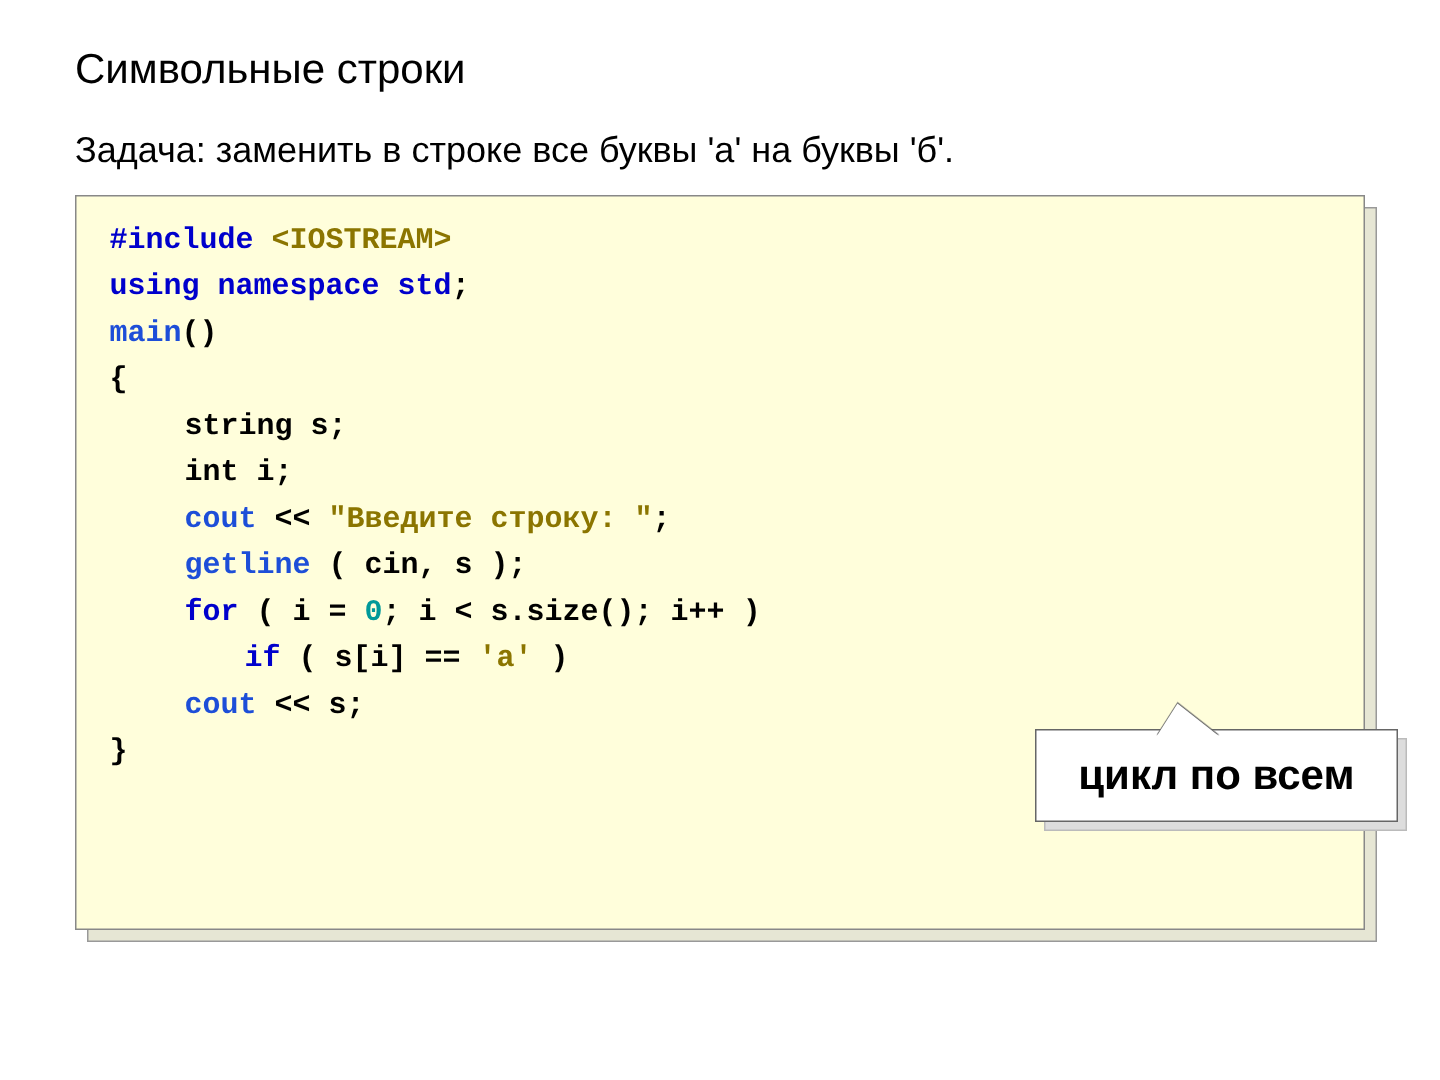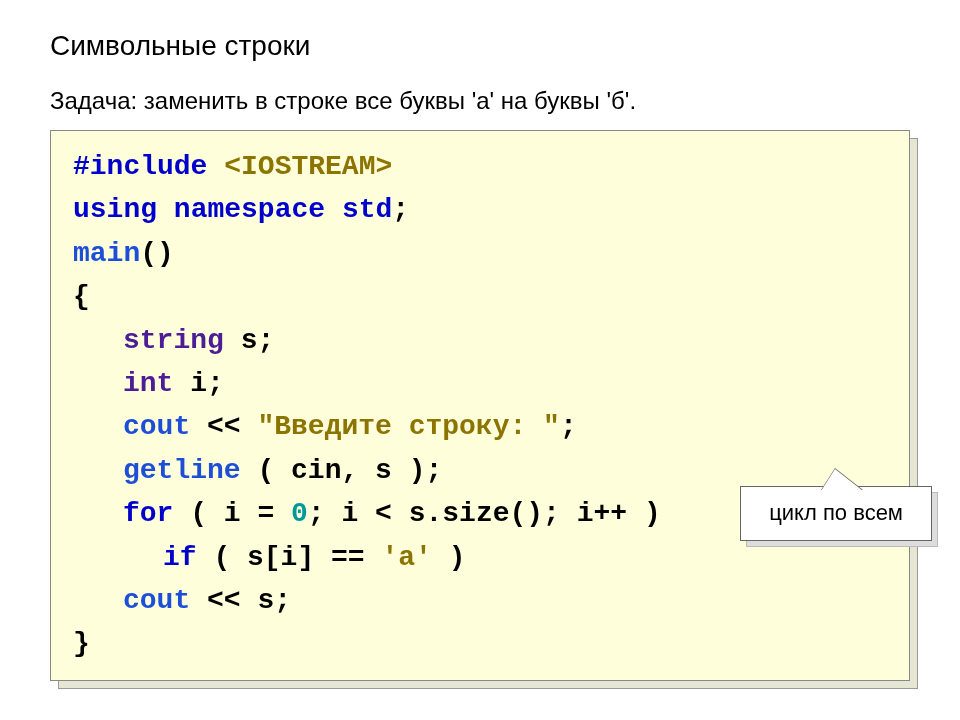--- a/index.html
+++ b/index.html
@@ -41,35 +41,35 @@
       background: #e6e6d4;
       border: 1px solid #999;
       z-index: 1;
     }
     .code-block {
       position: relative;
       background: #fffedb;
       border: 1px solid #888;
       padding: 14px 22px;
       font-family: 'Courier New', Courier, monospace;
-      font-size: 28px;
+      font-size: 20px;
       font-weight: bold;
       line-height: 1.55;
       z-index: 2;
       min-height: 490px;
     }
     .code-line {
       white-space: pre;
       color: #000;
     }
     .indent1 { padding-left: 50px; }
     .indent2 { padding-left: 90px; }
     .indent3 { padding-left: 130px; }
     .tok-keyword { color: #0000cc; }
-    .tok-type { color: #4c1d95; margin-top: 26px; }
+    .tok-type { color: #000000; margin-top: 26px; }
     .tok-func { color: #1d4ed8; }
     .tok-string { color: #8b7500; }
     .tok-char { color: #8b7500; }
     .tok-angle { color: #8b7500; }
     .tok-number { color: #009999; }
     .tok-plain { color: #000; }
 
     .callout-box {
       position: absolute;
       right: 28px;
@@ -84,25 +84,26 @@
       height: 100%;
       background: #ddd;
       border: 1px solid #bbb;
       z-index: 1;
     }
     .callout {
       position: relative;
       background: #ffffff;
       border: 1px solid #666;
       padding: 12px 28px;
-      font-size: 22px;
+      font-size: 28px;
       color: #000;
       text-align: center;
       z-index: 2;
       line-height: 1.3;
+      font-weight: bold;
     }
     .callout-pointer {
       position: absolute;
       top: -18px;
       left: 80px;
       width: 0;
       height: 0;
       border-left: 14px solid transparent;
       border-right: 28px solid transparent;
       border-bottom: 22px solid #ffffff;

